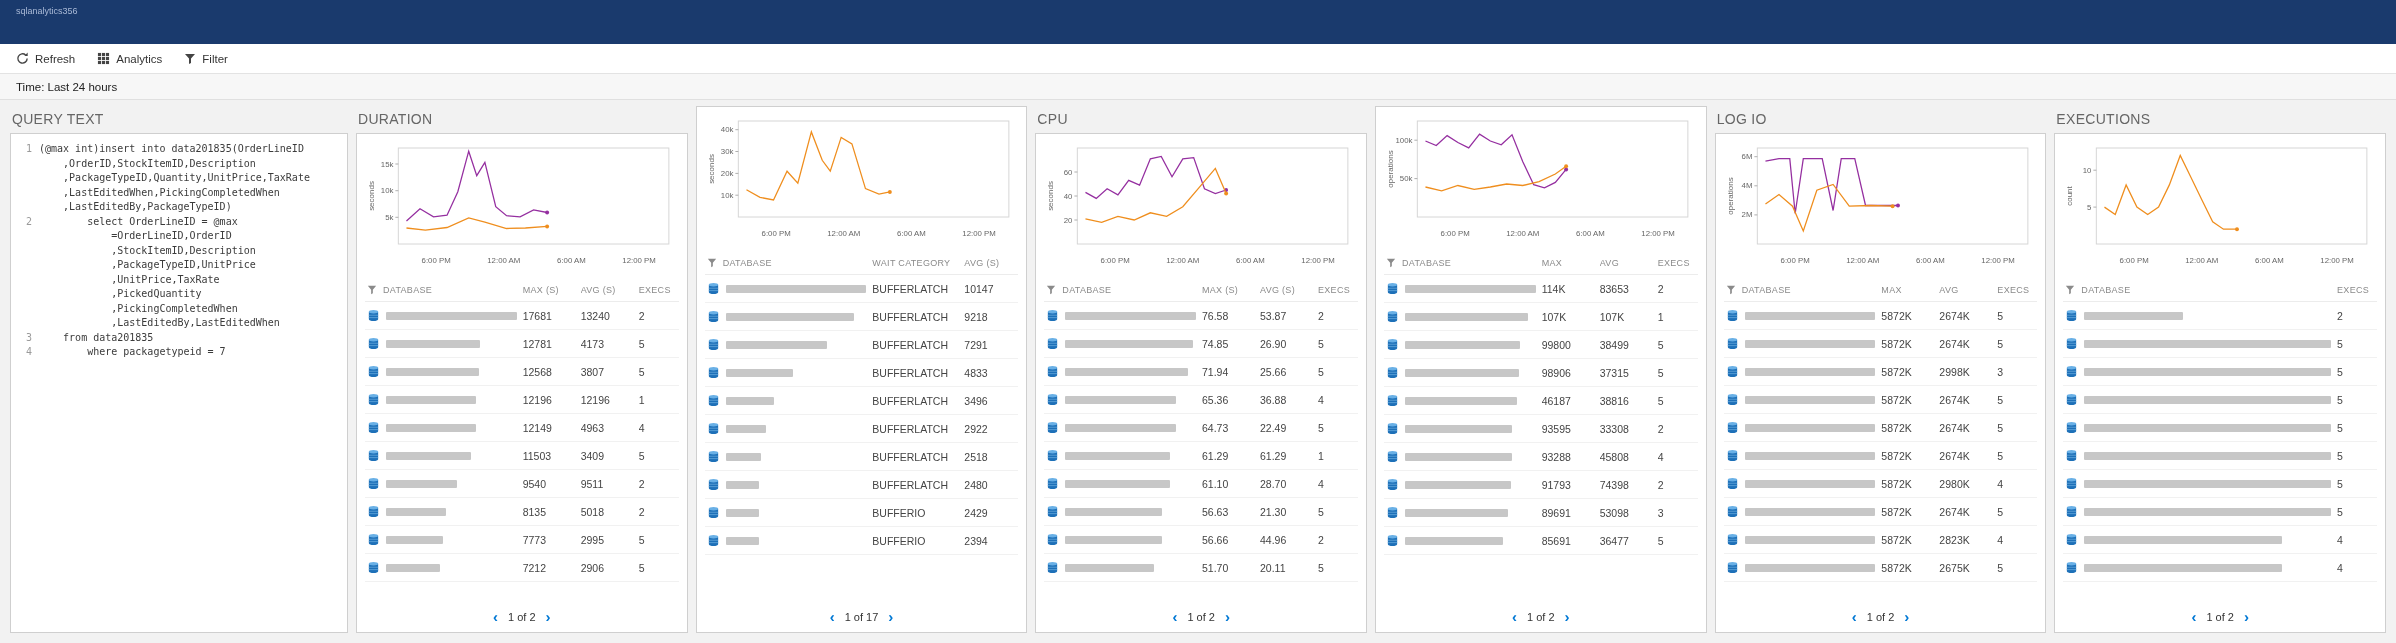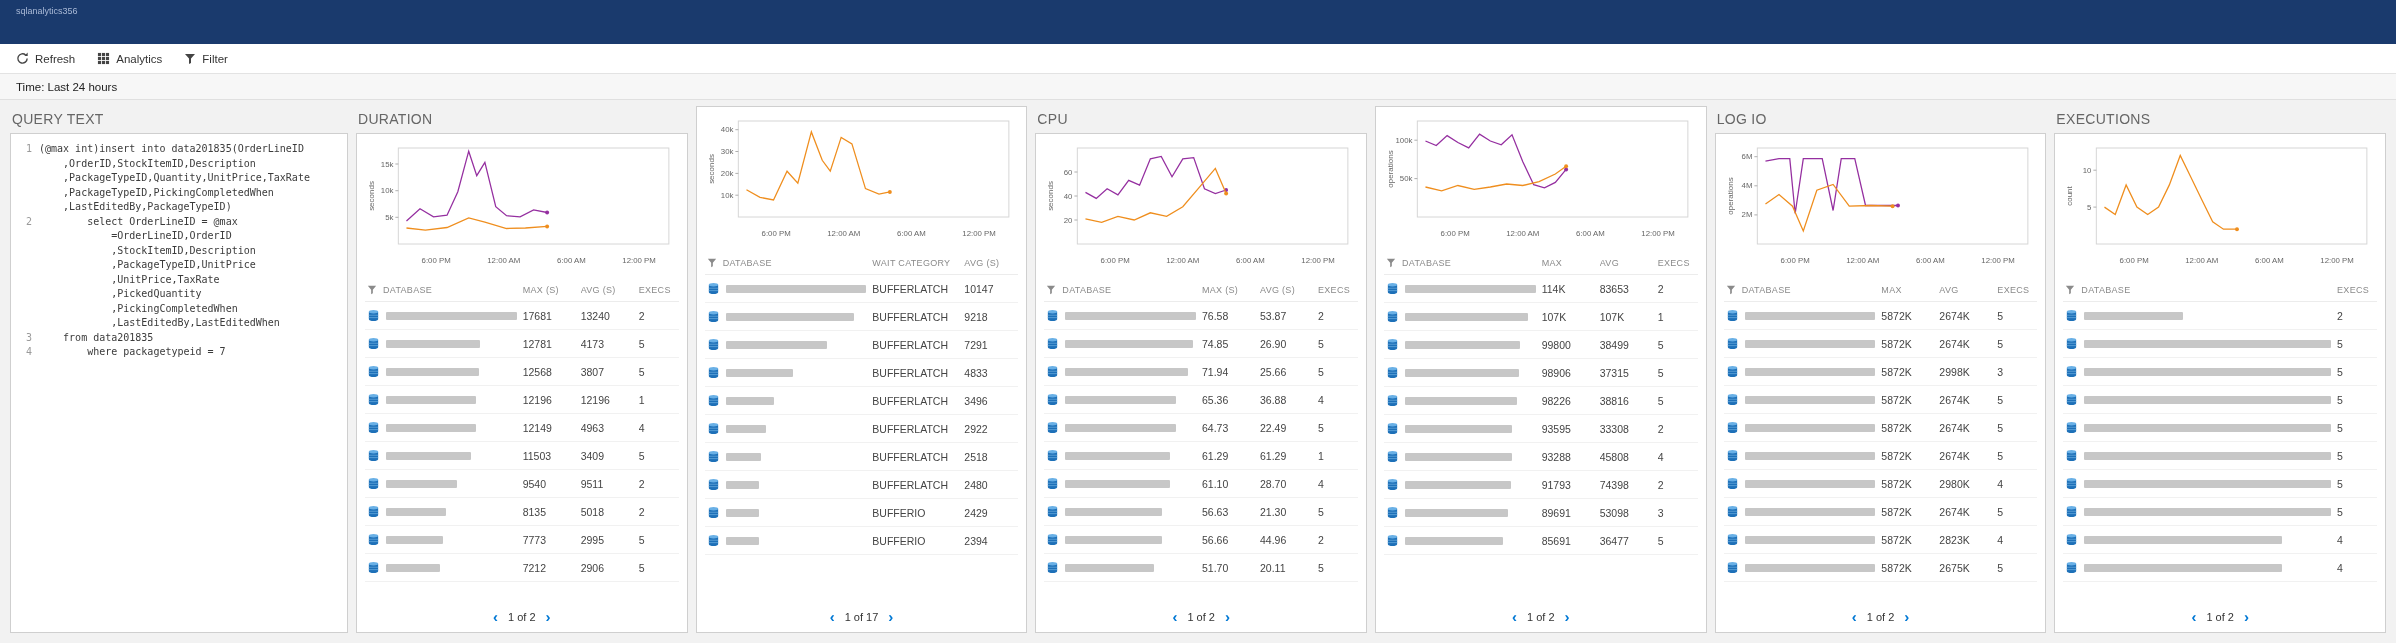--- a/index.html
+++ b/index.html
@@ -86,21 +86,21 @@
 </div>
 
 <div class="content">
   <div class="col query-col">
     <div class="col-title">QUERY TEXT</div>
     <div class="card">
       <div class="code-area" id="query-code">
           <div class="code-line"><span class="gutter">1</span><span>(@max int)insert into data201835(OrderLineID</span></div>
           <div class="code-line"><span class="gutter"></span><span>    ,OrderID,StockItemID,Description</span></div>
           <div class="code-line"><span class="gutter"></span><span>    ,PackageTypeID,Quantity,UnitPrice,TaxRate</span></div>
-          <div class="code-line"><span class="gutter"></span><span>    ,PackageTypeID,PickingCompletedWhen</span></div>
+          <div class="code-line"><span class="gutter"></span><span>    ,LastEditedWhen,PickingCompletedWhen</span></div>
           <div class="code-line"><span class="gutter"></span><span>    ,LastEditedBy,PackageTypeID)</span></div>
           <div class="code-line"><span class="gutter">2</span><span>        select OrderLineID = @max</span></div>
           <div class="code-line"><span class="gutter"></span><span>            =OrderLineID,OrderID</span></div>
           <div class="code-line"><span class="gutter"></span><span>            ,StockItemID,Description</span></div>
           <div class="code-line"><span class="gutter"></span><span>            ,PackageTypeID,UnitPrice</span></div>
           <div class="code-line"><span class="gutter"></span><span>            ,UnitPrice,TaxRate</span></div>
           <div class="code-line"><span class="gutter"></span><span>            ,PickedQuantity</span></div>
           <div class="code-line"><span class="gutter"></span><span>            ,PickingCompletedWhen</span></div>
           <div class="code-line"><span class="gutter"></span><span>            ,LastEditedBy,LastEditedWhen</span></div>
           <div class="code-line"><span class="gutter">3</span><span>    from data201835</span></div>
@@ -869,21 +869,21 @@
                   <path d="M2 3v8c0 1.2 2.2 2 5 2s5-.8 5-2V3" fill="#1d70b8"></path>
                   <ellipse cx="7" cy="3" rx="5" ry="1.8" fill="#69b0e6"></ellipse>
                   <rect x="2" y="6.2" width="10" height="1" fill="#5a9fd6"></rect>
                   <rect x="2" y="8.8" width="10" height="1" fill="#5a9fd6"></rect>
                 </svg>
               </span>
               <span class="bar-wrap">
                 <span class="bar" style="width:86%"></span>
               </span>
             </span>
-            <span class="cell" style="width:52px">98226</span>
+            <span class="cell" style="width:52px">46187</span>
             <span class="cell" style="width:52px">38816</span>
             <span class="cell" style="width:38px">5</span>
           </div>
           <div class="t-row">
             <span class="db-cell">
               <span class="icon">
                 <svg width="13" height="13" viewBox="0 0 14 14">
                   <path d="M2 3v8c0 1.2 2.2 2 5 2s5-.8 5-2V3" fill="#1d70b8"></path>
                   <ellipse cx="7" cy="3" rx="5" ry="1.8" fill="#69b0e6"></ellipse>
                   <rect x="2" y="6.2" width="10" height="1" fill="#5a9fd6"></rect>

